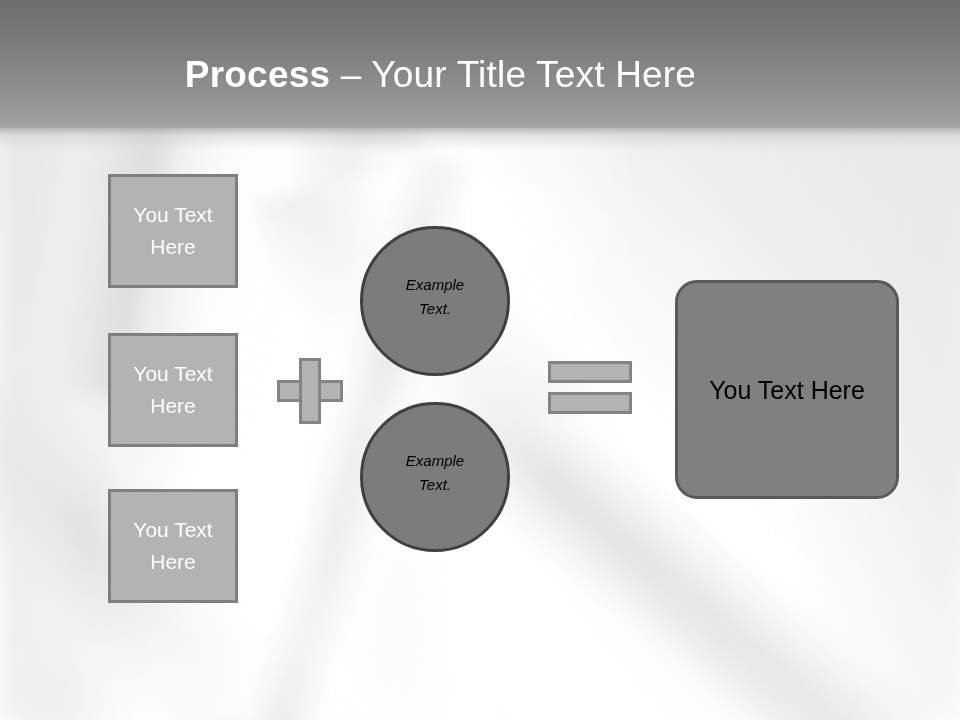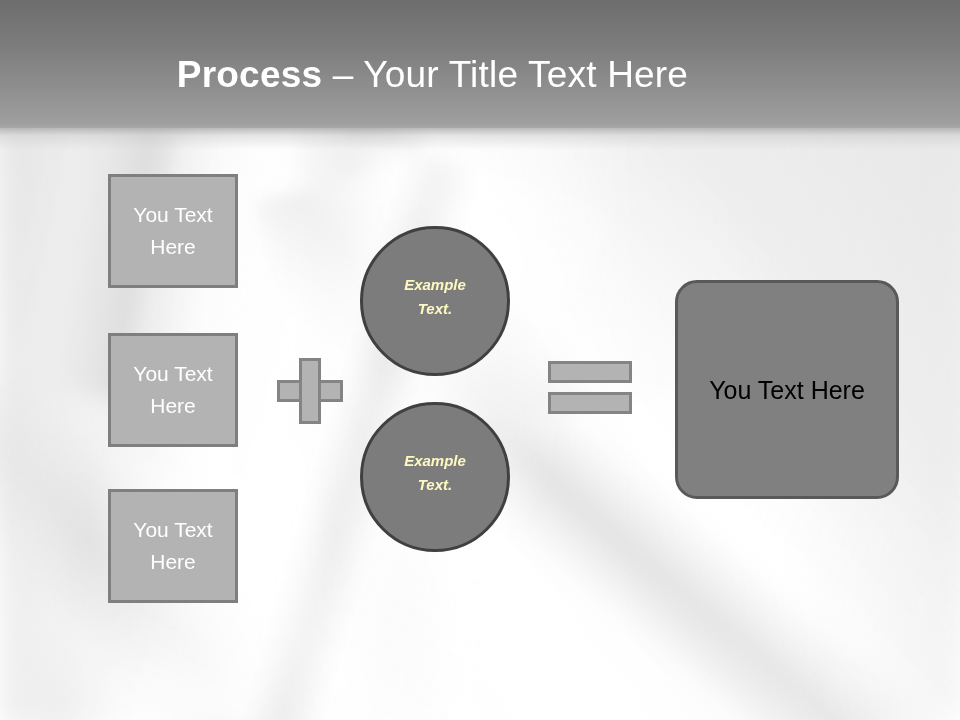--- a/index.html
+++ b/index.html
@@ -114,21 +114,21 @@
     background: linear-gradient(to bottom, #6d6d6d 0%, #7c7c7c 35%, #8f8f8f 70%, #a1a1a1 100%);
   }
   .header-fade {
     position: absolute;
     left: 0; top: 124px;
     width: 960px; height: 26px;
     background: linear-gradient(to bottom, rgba(161,161,161,0.95) 0%, rgba(200,200,200,0.45) 45%, rgba(255,255,255,0) 100%);
   }
   .title {
     position: absolute;
-    left: 0; top: 52px;
+    left: 8px; top: 52px;
     width: 865px;
     text-align: center;
     color: #ffffff;
     font-size: 37px;
     line-height: 46px;
     letter-spacing: 0.2px;
     white-space: nowrap;
   }
   .title .strong { font-weight: bold; }
   .title .rest { font-weight: normal; }
@@ -173,23 +173,23 @@
 
   
   .circle {
     position: absolute;
     left: 360px;
     width: 150px; height: 150px;
     box-sizing: border-box;
     border-radius: 50%;
     background: #7c7c7c;
     border: 3px solid #404040;
-    color: #fef9c3;
+    color: #000000;
     font-size: 15px;
-    font-weight: bold;
+    font-weight: normal;
     font-style: italic;
     line-height: 24px;
     text-align: center;
     display: flex;
     flex-direction: column;
     align-items: center;
     justify-content: flex-start;
     padding-top: 44px;
   }
   #circle1 { top: 226px; }

